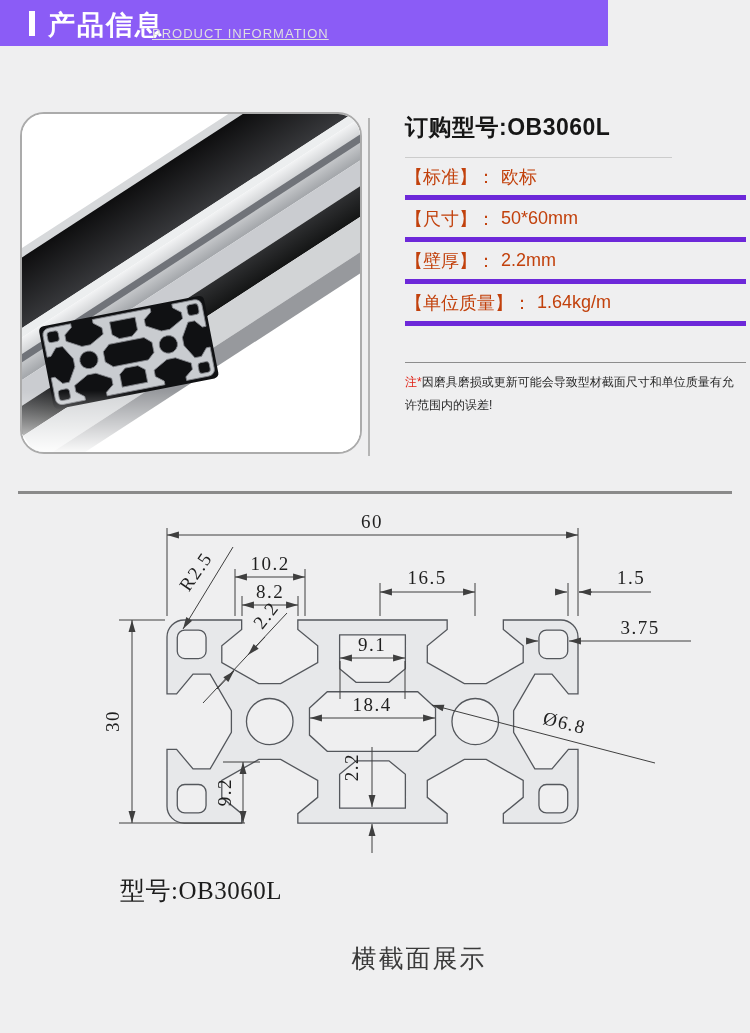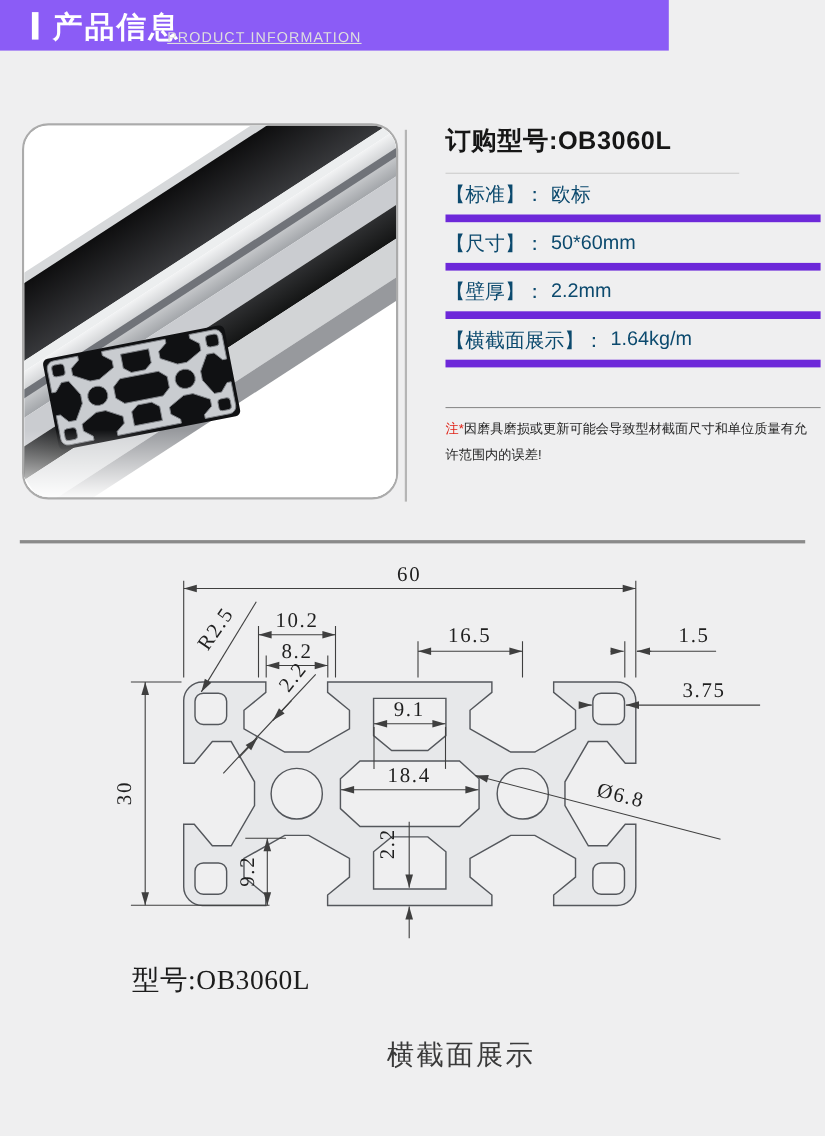--- a/index.html
+++ b/index.html
@@ -12,22 +12,22 @@
   .hdr-title{position:absolute;left:48px;top:7px;font-size:27px;font-weight:bold;color:#ffffff;letter-spacing:2px;}
   .hdr-sub{position:absolute;left:152px;top:26px;font-size:13px;color:#dedede;letter-spacing:1px;text-decoration:underline;}
   
   .photo-card{position:absolute;left:20px;top:112px;width:342px;height:342px;background:#ffffff;
               border:2px solid #ababab;border-radius:24px;overflow:hidden;box-sizing:border-box;}
   .vdivider{position:absolute;left:368px;top:118px;width:2px;height:338px;background:#b5b5b5;}
   
   .specs{position:absolute;left:394px;top:112px;width:341px;margin-left:11px;}
   .model-title{font-size:23px;font-weight:bold;color:#161616;letter-spacing:.5px;}
   .title-div{margin-top:14px;height:1px;background:#cccccc;width:267px;}
-  .spec-row{display:flex;align-items:center;height:37px;border-bottom:7px solid #6d28d9;
-            font-size:18px;color:#0c4a6e;}
+  .spec-row{display:flex;align-items:center;height:37px;border-bottom:5px solid #6d28d9;
+            font-size:18px;color:#c2410c;}
   .spec-row .lb{white-space:pre;}
   .spec-row .vl{margin-left:6px;}
   .note-div{margin-top:36px;height:1px;background:#8d8d8d;}
   .note{margin-top:8px;font-size:12px;line-height:23px;color:#272727;width:340px;}
   .note .red{color:#e02418;}
   
   .hsep{position:absolute;left:18px;top:491px;width:714px;height:3px;background:#8a8a8a;}
   
   .draw{position:absolute;left:95px;top:495px;width:620px;height:375px;}
   .draw svg{display:block;}
@@ -113,21 +113,21 @@
     </div>
     <div class="spec-row">
       <span class="lb">【尺寸】：</span>
       <span class="vl">50*60mm</span>
     </div>
     <div class="spec-row">
       <span class="lb">【壁厚】：</span>
       <span class="vl">2.2mm</span>
     </div>
     <div class="spec-row">
-      <span class="lb">【横截面展示】：</span>
+      <span class="lb">【单位质量】：</span>
       <span class="vl">1.64kg/m</span>
     </div>
 
     <div class="note-div"></div>
     <div class="note"><span class="red">注*</span><span>因磨具磨损或更新可能会导致型材截面尺寸和单位质量有允许范围内的误差!</span></div>
   </div>
 
   <div class="hsep"></div>
 
   <div class="draw">

